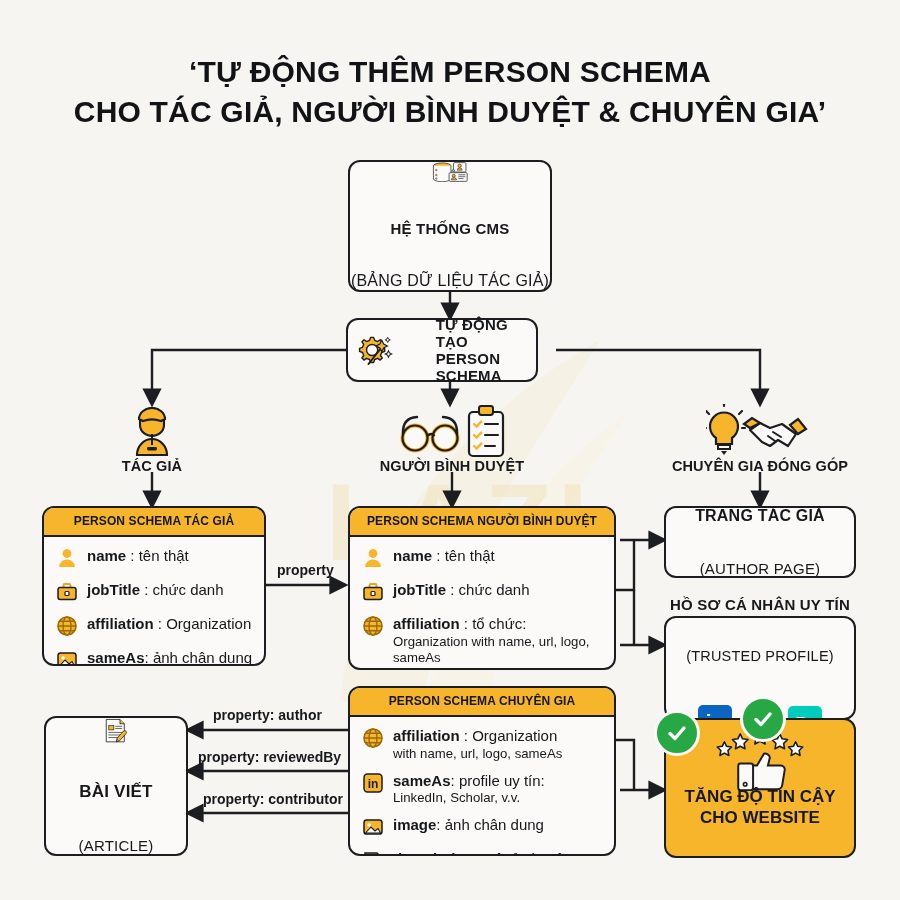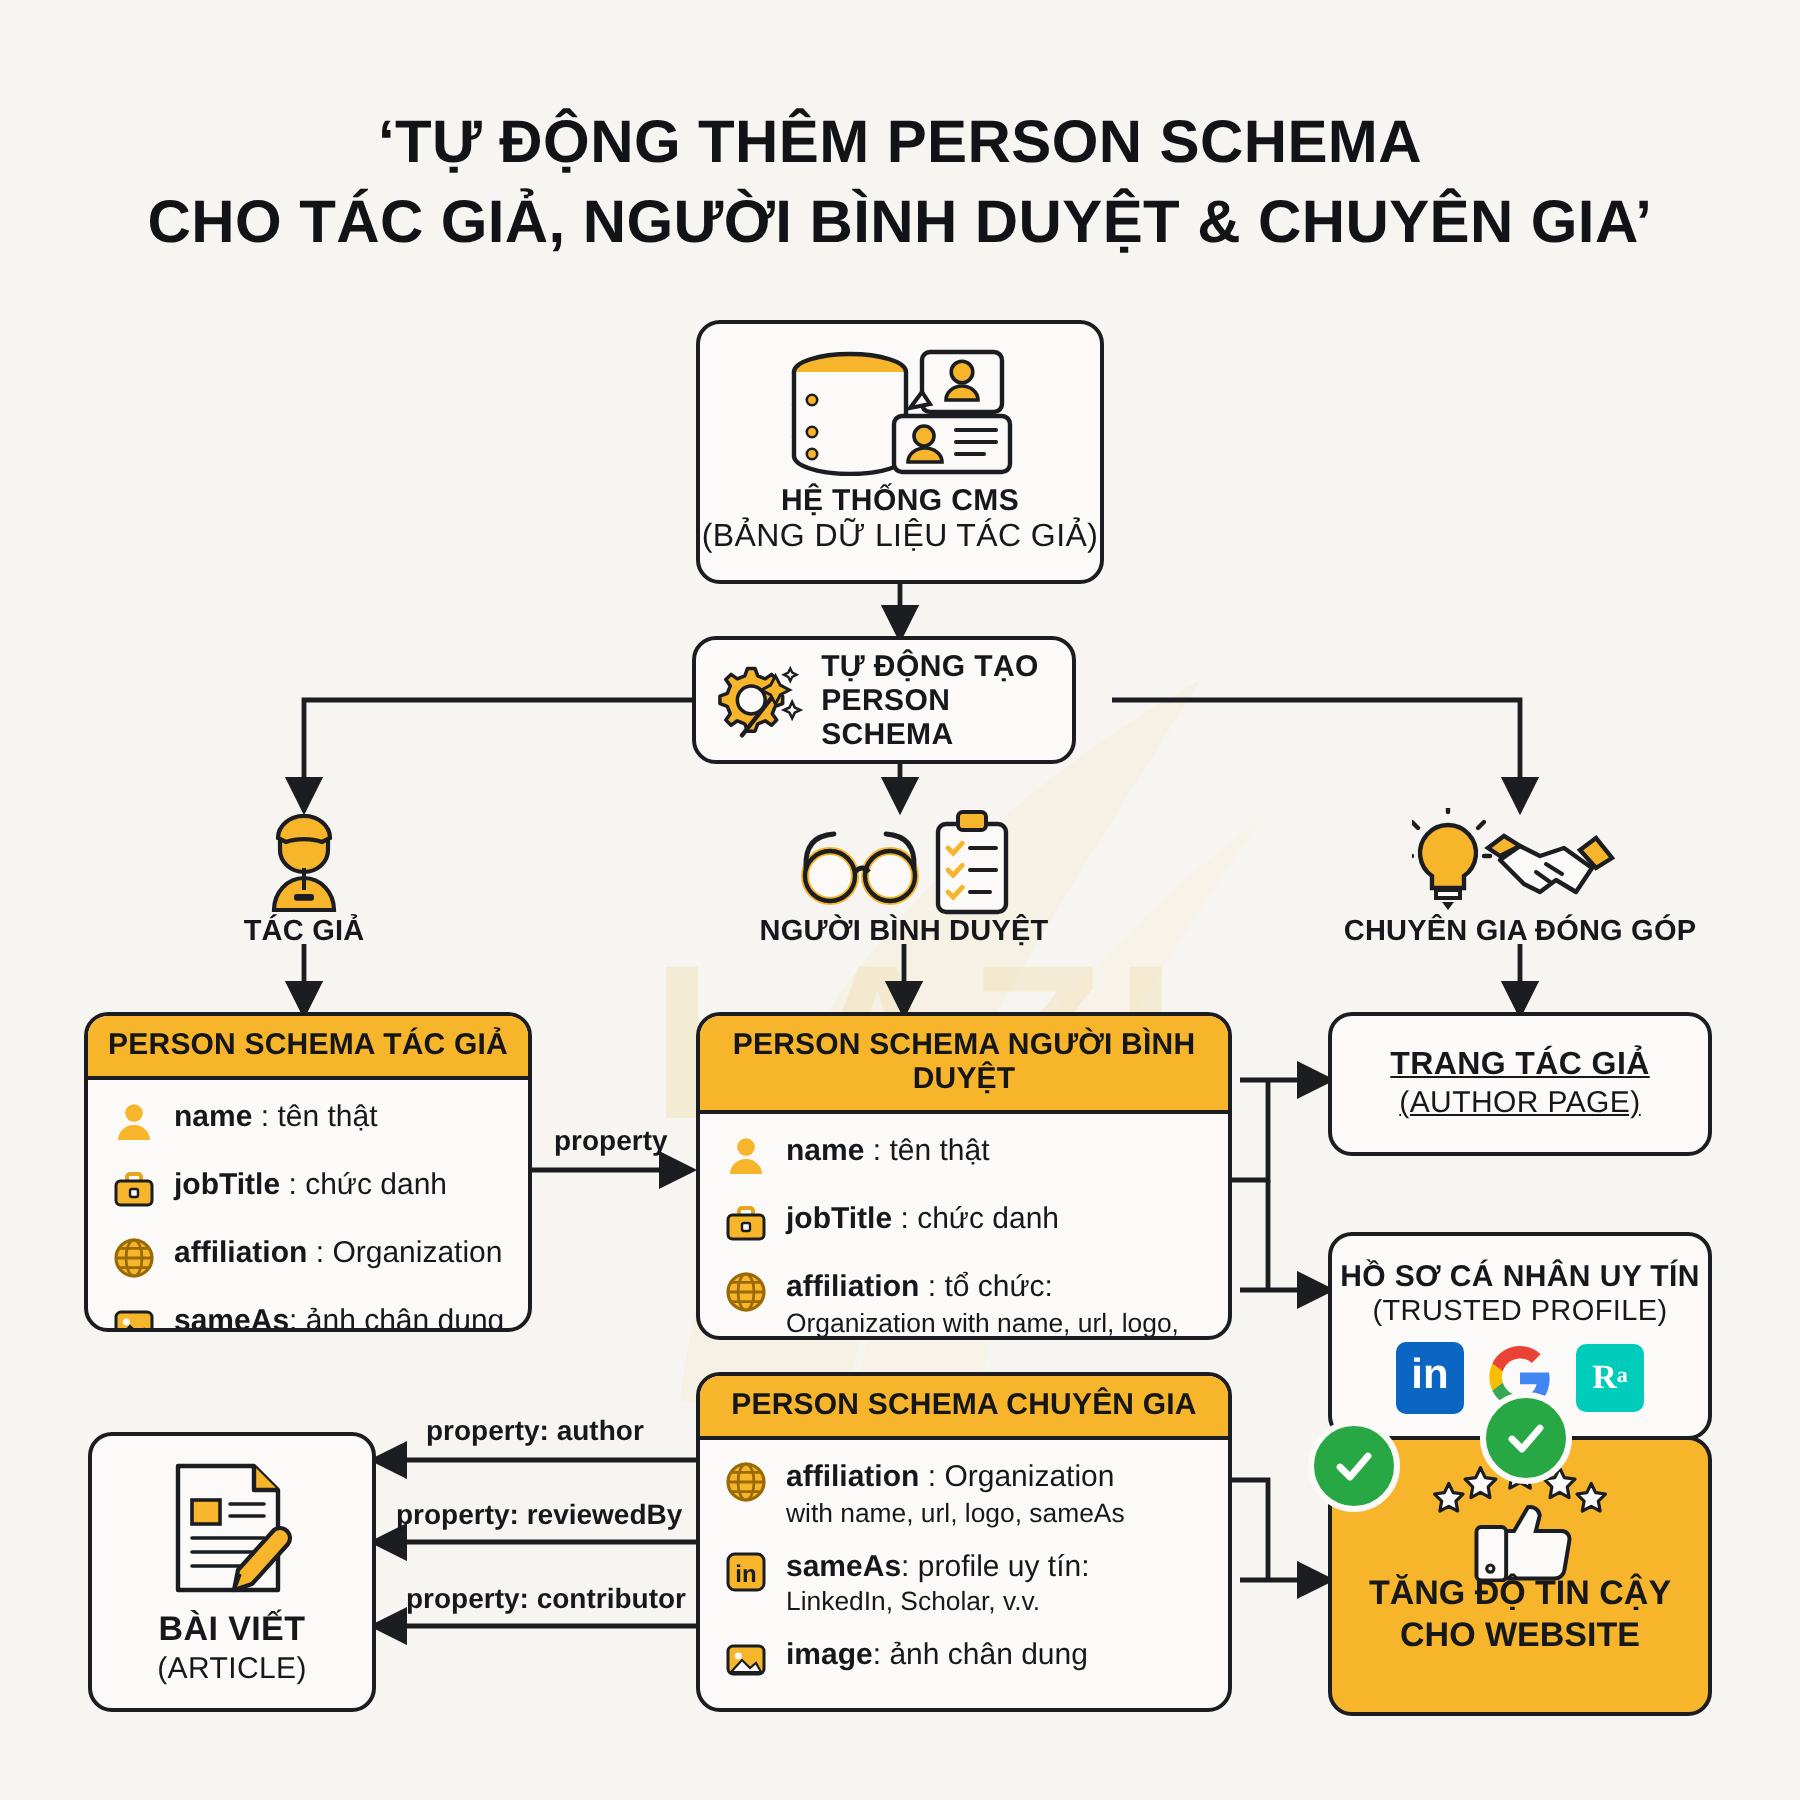--- a/index.html
+++ b/index.html
@@ -30,35 +30,35 @@
   
   .title{
     position:absolute;left:0;top:52px;width:900px;text-align:center;
     font-weight:bold;font-size:30px;line-height:1.32;
     letter-spacing:.2px;color:#111317;
   }
 
   
   .box{
     position:absolute;box-sizing:border-box;
-    background:#fbfaf8;border:2.2px solid #1b1d21;border-radius:12px;
+    background:#fbfaf8;border:2.2px solid #1b1d21;border-radius:12px;gap:34px;
   }
   .box.plain{display:flex;flex-direction:column;align-items:center;justify-content:center;}
   .bx-t1{font-weight:bold;font-size:15px;letter-spacing:.2px;}
   .bx-t2{font-size:16px;letter-spacing:.2px;margin-top:1px;}
 
   
   .card{
     position:absolute;box-sizing:border-box;
     background:#fbfaf8;border:2.2px solid #1b1d21;border-radius:12px;
     overflow:hidden;
   }
   .card-head{
     background:#f7b52c;border-bottom:2.2px solid #1b1d21;
-    text-align:center;font-weight:bold;font-size:15px;
+    text-align:center;font-weight:bold;font-size:12px;
     padding:6px 4px 7px;letter-spacing:.1px;color:#14161a;
   }
   .card-body{padding:9px 10px 10px 10px;}
   .row{display:flex;align-items:flex-start;margin-bottom:9px;}
   .row:last-child{margin-bottom:2px;}
   .row .ico{flex:0 0 26px;width:26px;height:24px;margin-right:7px;display:flex;align-items:flex-start;justify-content:center;padding-top:1px;}
   .row .txt{font-size:15px;line-height:1.18;padding-top:1px;}
   .row .txt b{font-weight:bold;}
   .sub{display:block;font-size:13.2px;line-height:1.2;margin-top:1px;}
 
@@ -372,21 +372,21 @@
                 <path d="M6,11 L15,11"></path>
                 <path d="M6,14 L13,14"></path>
               </g>
             </svg>
         </span>
         <span class="txt"><b>description</b><span>: </span><span>mô tả chuyên môn</span></span>
       </div>
     </div>
   </div>
 
-  <div class="box plain" style="left:664px;top:506px;width:192px;height:72px;text-decoration:underline;">
+  <div class="box plain" style="left:664px;top:506px;width:192px;height:72px;">
     <div class="bx-t1" style="font-size:16px;">TRANG TÁC GIẢ</div>
     <div class="bx-t2" style="font-size:15px;">(AUTHOR PAGE)</div>
   </div>
 
   <div class="box plain" style="left:664px;top:616px;width:192px;height:104px;">
     <div class="bx-t1" style="font-size:15px;">HỒ SƠ CÁ NHÂN UY TÍN</div>
     <div class="bx-t2" style="font-size:14.5px;">(TRUSTED PROFILE)</div>
     <div class="brandrow">
       <span class="brand b-li">in</span>
       <span class="brand" style="background:transparent;">

